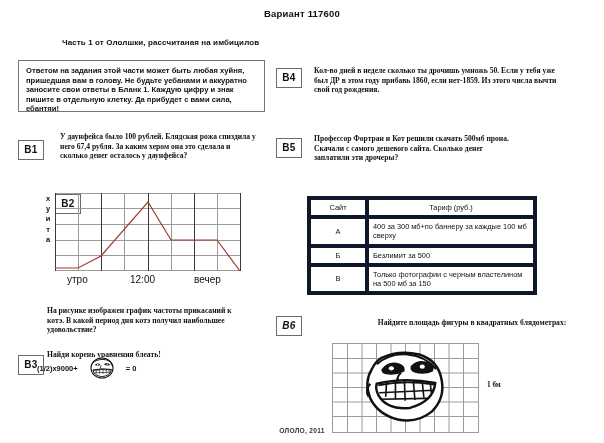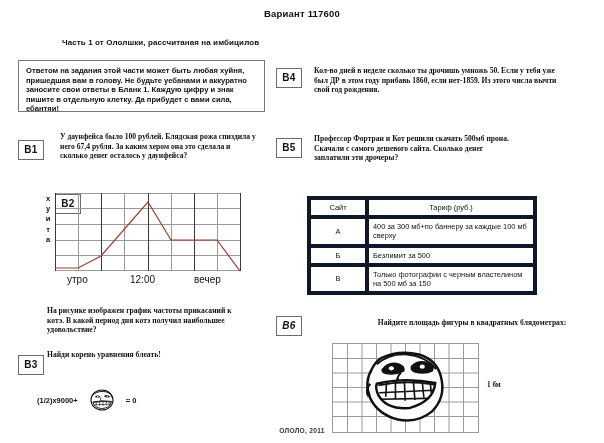--- a/index.html
+++ b/index.html
@@ -106,21 +106,21 @@
   .chart-xlabels span {
     position: absolute;
     font-size: 10px;
     font-weight: normal;
     white-space: nowrap;
   }
 
   
   .eq-row {
     position: absolute;
-    left: 37px; top: 388px;
+    left: 37px; top: 356px;
     display: flex;
     align-items: center;
     gap: 9px;
   }
   .eq-text {
     font-size: 7.5px;
     font-weight: bold;
   }
   .troll-small { width: 30px; height: 24px; display: block; }
 

